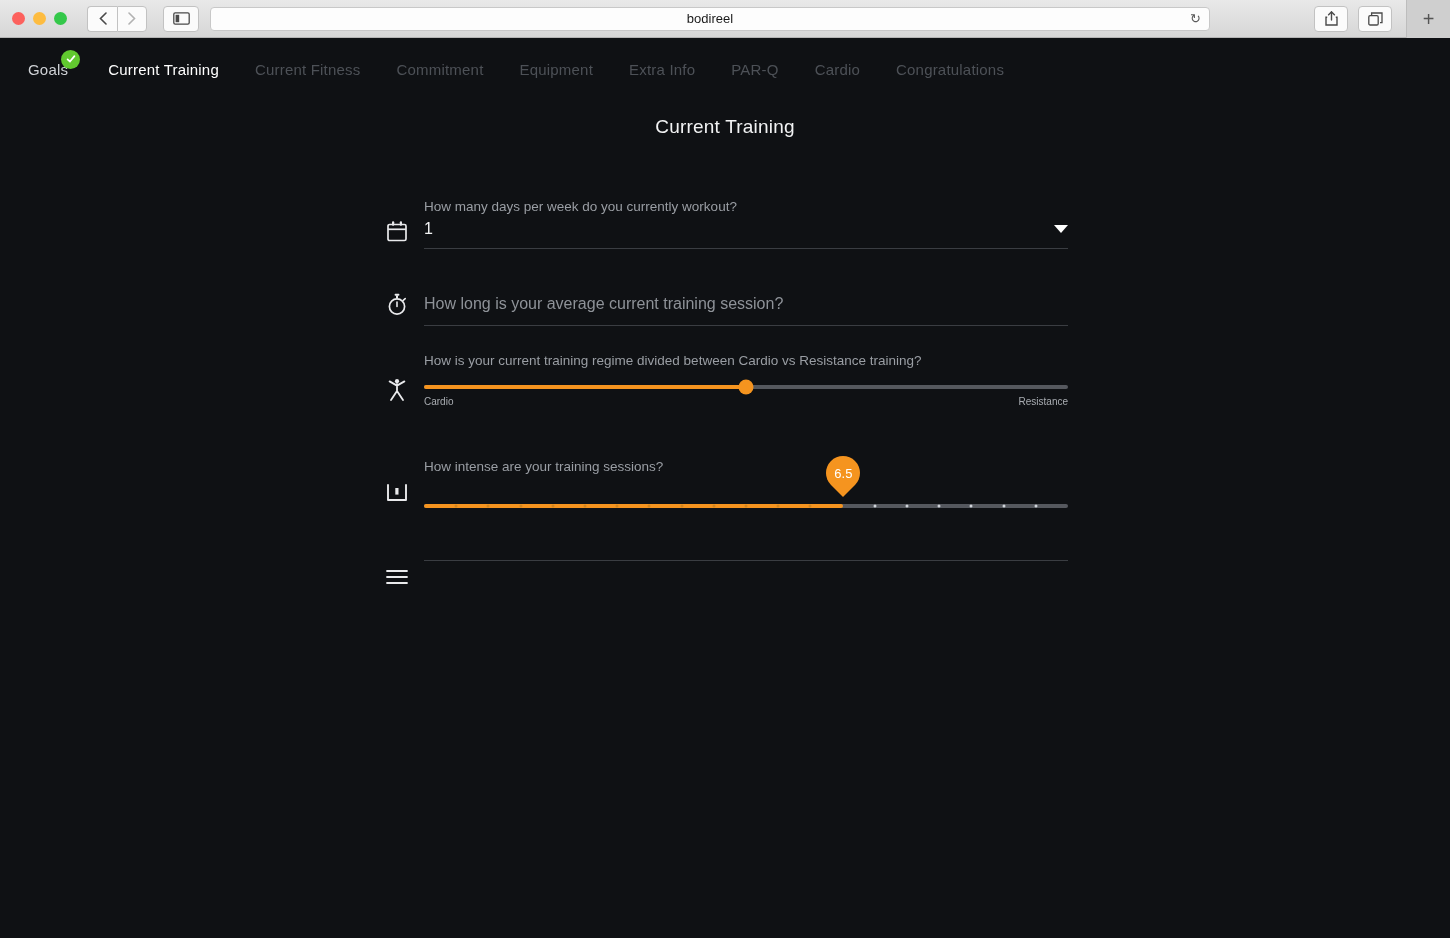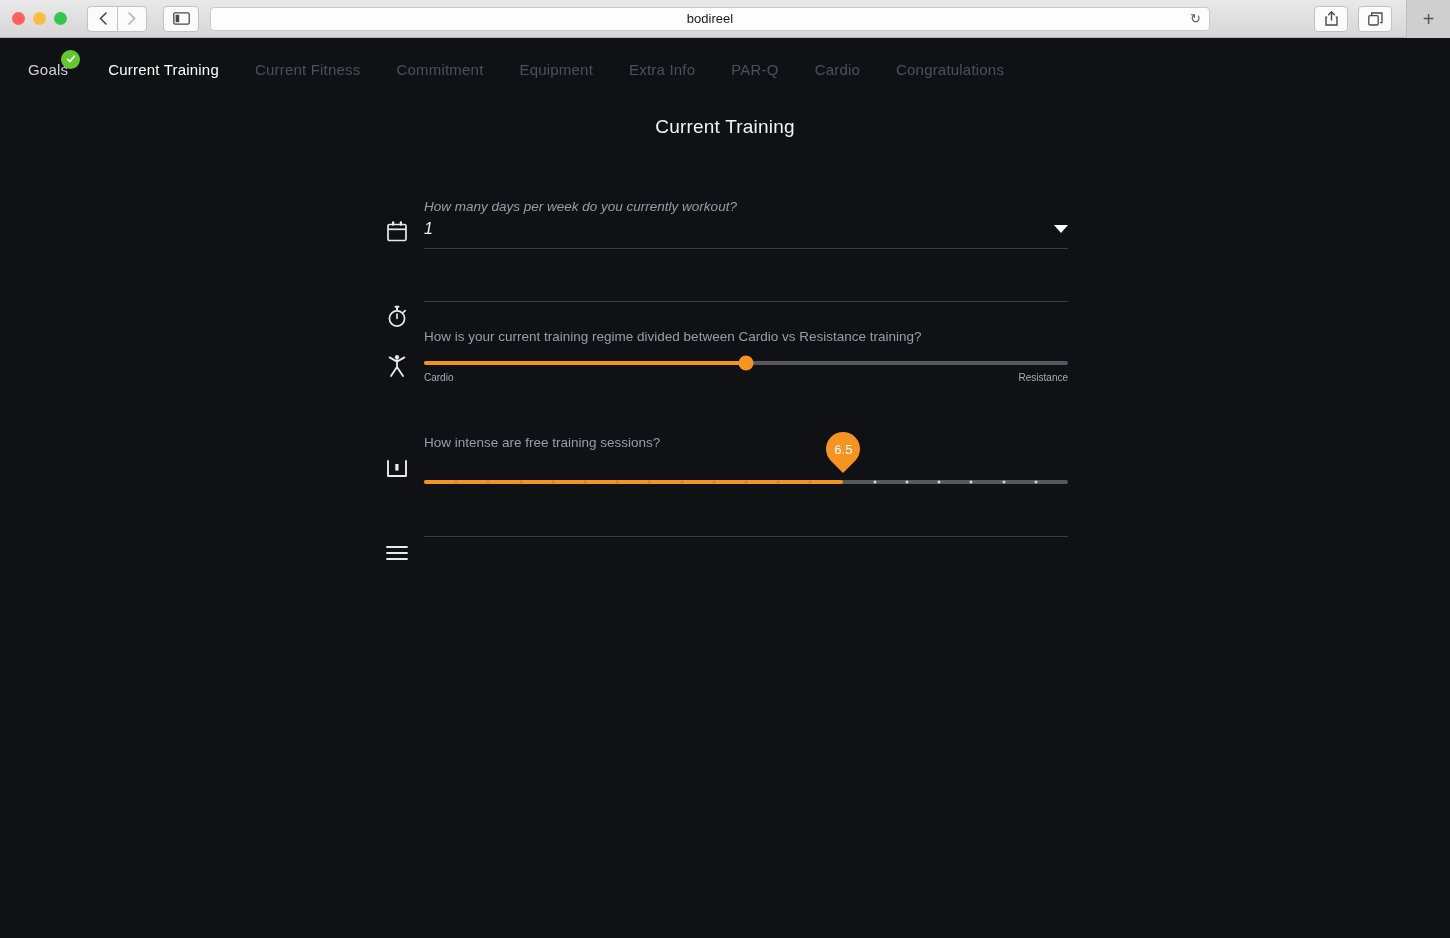--- a/index.html
+++ b/index.html
@@ -218,21 +218,21 @@
       </div>
     </div>
 
   </div>
 
   <div class="content">
     <h1 class="page-title">Current Training</h1>
 
     <div class="form">
 
-      <div class="field" style="margin-bottom:52px;font-style:italic;">
+      <div class="field" style="margin-bottom:40px;">
         <div class="icon-slot" style="top:18px;">
           <svg width="22" height="22" viewBox="0 0 22 22">
             <rect x="2" y="4.5" width="18" height="16" rx="1.6" stroke="#e9eaec" stroke-width="1.7" fill="none"></rect>
             <path d="M2 9.3 L20 9.3" stroke="#e9eaec" stroke-width="1.7"></path>
             <rect x="6" y="1.2" width="2.2" height="4.6" rx="1" fill="#e9eaec"></rect>
             <rect x="13.8" y="1.2" width="2.2" height="4.6" rx="1" fill="#e9eaec"></rect>
           </svg>
         </div>
         <div class="field-label">How many days per week do you currently workout?</div>
         <div class="select-row">
@@ -245,20 +245,21 @@
       <div class="field" style="margin-bottom:26px;">
         <div class="icon-slot" style="top:0;">
           <svg width="22" height="23" viewBox="0 0 22 23">
             <circle cx="11" cy="13.5" r="7.6" stroke="#e9eaec" stroke-width="1.7" fill="none"></circle>
             <path d="M11 9 L11 13.5" stroke="#e9eaec" stroke-width="1.6" stroke-linecap="round"></path>
             <rect x="8.6" y="0.8" width="4.8" height="2" rx="0.8" fill="#e9eaec"></rect>
             <rect x="10" y="2.4" width="2" height="2.6" fill="#e9eaec"></rect>
             <path d="M17.2 7.4 L19.2 5.6" stroke="#e9eaec" stroke-width="1.6" stroke-linecap="round"></path>
           </svg>
         </div>
+        <div class="placeholder">How long is your average current training session?</div>
         <div class="underline"></div>
       </div>
 
       <div class="field" style="margin-bottom:40px;">
         <div class="icon-slot" style="top:24px;">
           <svg width="20" height="26" viewBox="0 0 20 26">
             <circle cx="10" cy="3.2" r="2.1" fill="#e9eaec"></circle>
             <path d="M10 6 L10 13 M10 13 L4 22 M10 13 L16 22 M10 7.6 L2.6 3.4 M10 7.6 L17.4 3.4" stroke="#e9eaec" stroke-width="1.8" fill="none" stroke-linecap="round"></path>
           </svg>
         </div>
@@ -273,21 +274,21 @@
         </div>
       </div>
 
       <div class="field" style="margin-bottom:52px;">
         <div class="icon-slot" style="top:30px;">
           <svg width="22" height="22" viewBox="0 0 22 22">
             <path d="M2 3.2 L2 19 L20 19 L20 3.2" stroke="#e9eaec" stroke-width="1.9" fill="none" stroke-linejoin="round"></path>
             <rect x="9.3" y="7" width="3.2" height="6.6" fill="#e9eaec"></rect>
           </svg>
         </div>
-        <div class="field-label" style="line-height:40px;">How intense are free training sessions?</div>
+        <div class="field-label" style="line-height:40px;">How intense are your training sessions?</div>
         <div class="slider-track" style="margin-top:17px;">
           <div class="slider-fill" style="width:65%;"></div>
           <div class="tick on" style="left:5%"></div>
             <div class="tick on" style="left:10%"></div>
           <div class="tick on" style="left:15%"></div>
             <div class="tick on" style="left:20%"></div>
           <div class="tick on" style="left:25%"></div>
             <div class="tick on" style="left:30%"></div>
           <div class="tick on" style="left:35%"></div>
             <div class="tick on" style="left:40%"></div>

